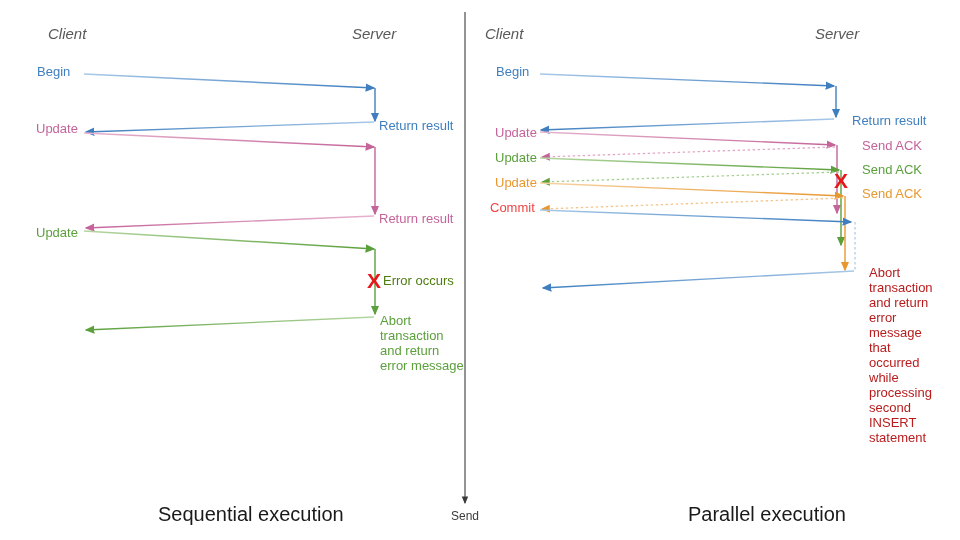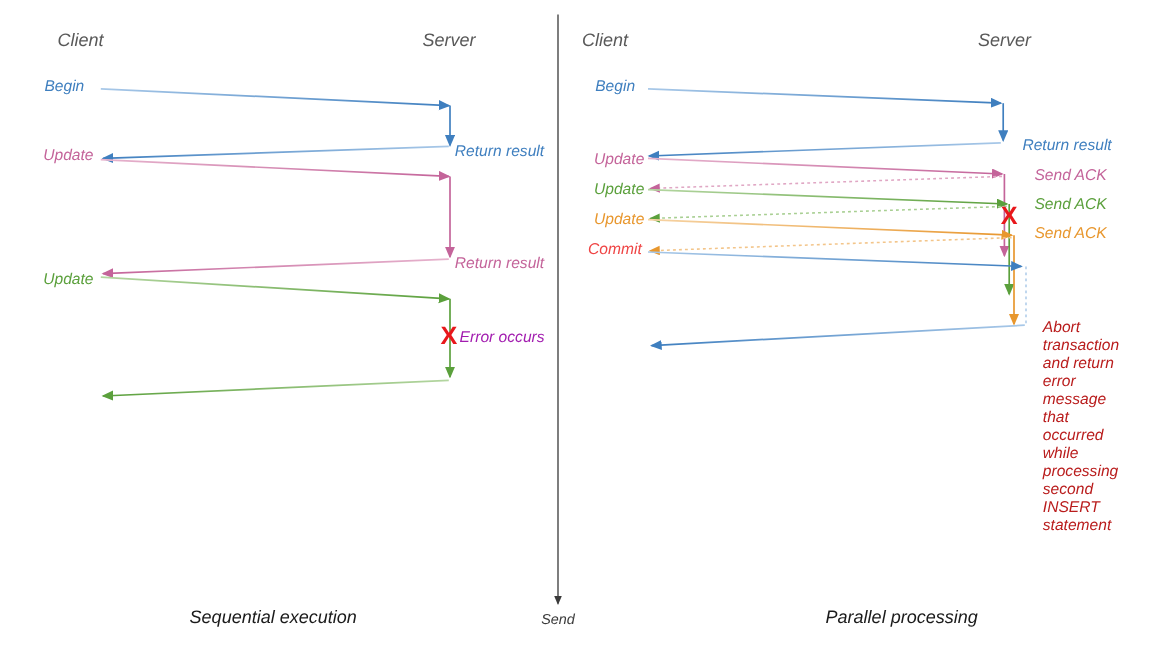--- a/index.html
+++ b/index.html
@@ -25,29 +25,28 @@
     left: 0;
     width: 960px;
     height: 540px;
   }
   .lbl {
     position: absolute;
     font-family: "Liberation Sans", sans-serif;
     font-size: 13px;
     line-height: 15px;
     white-space: pre;
-    font-style: italic;
   }
   .actor {
     font-style: italic;
     font-size: 15px;
     color: #595959;
   }
   .caption {
-    font-size: 15px;
+    font-size: 20px;
     color: #1a1a1a;
   }
   .axis-lbl {
     font-size: 12px;
     color: #3b3b3b;
   }
   .wrap {
     white-space: normal;
     line-height: 15px;
   }
@@ -214,22 +213,23 @@
   <div class="lbl actor" style="left:352px; top:26px;">Server</div>
 
   <div class="lbl" style="left:37px; top:64px; color:#3f7fbf;">Begin</div>
   <div class="lbl" style="left:36px; top:121px; color:#c4649a;">Update</div>
   <div class="lbl" style="left:36px; top:225px; color:#5ba03c;">Update</div>
 
   <div class="lbl" style="left:379px; top:118px; color:#3f7fbf;">Return result</div>
   <div class="lbl" style="left:379px; top:211px; color:#c4649a;">Return result</div>
 
   <div class="xmark" style="left:367px; top:270px;">X</div>
-  <div class="lbl" style="left:383px; top:273px; color:#a21caf;">Error occurs</div>
-
+  <div class="lbl" style="left:383px; top:273px; color:#4d7c0f;">Error occurs</div>
+
+  <div class="lbl wrap" style="left:380px; top:313px; width:86px; color:#5ba03c;">Abort transaction and return error message</div>
 
   <div class="lbl caption" style="left:158px; top:507px;">Sequential execution</div>
 
   <div class="lbl actor" style="left:485px; top:26px;">Client</div>
   <div class="lbl actor" style="left:815px; top:26px;">Server</div>
 
   <div class="lbl" style="left:496px; top:64px; color:#3f7fbf;">Begin</div>
   <div class="lbl" style="left:495px; top:125px; color:#c4649a;">Update</div>
   <div class="lbl" style="left:495px; top:150px; color:#5ba03c;">Update</div>
   <div class="lbl" style="left:495px; top:175px; color:#e8972e;">Update</div>
@@ -237,17 +237,17 @@
 
   <div class="lbl" style="left:852px; top:113px; color:#3f7fbf;">Return result</div>
   <div class="lbl" style="left:862px; top:138px; color:#c4649a;">Send ACK</div>
   <div class="lbl" style="left:862px; top:162px; color:#5ba03c;">Send ACK</div>
   <div class="lbl" style="left:862px; top:186px; color:#e8972e;">Send ACK</div>
 
   <div class="xmark" style="left:834px; top:170px;">X</div>
 
   <div class="lbl wrap" style="left:869px; top:265px; width:70px; color:#b91c1c;">Abort transaction and return error message that occurred while processing second INSERT statement</div>
 
-  <div class="lbl caption" style="left:688px; top:507px;">Parallel processing</div>
+  <div class="lbl caption" style="left:688px; top:507px;">Parallel execution</div>
 
   <div class="lbl axis-lbl" style="left:451px; top:509px;">Send</div>
 
 </div>
 
 </body></html>

